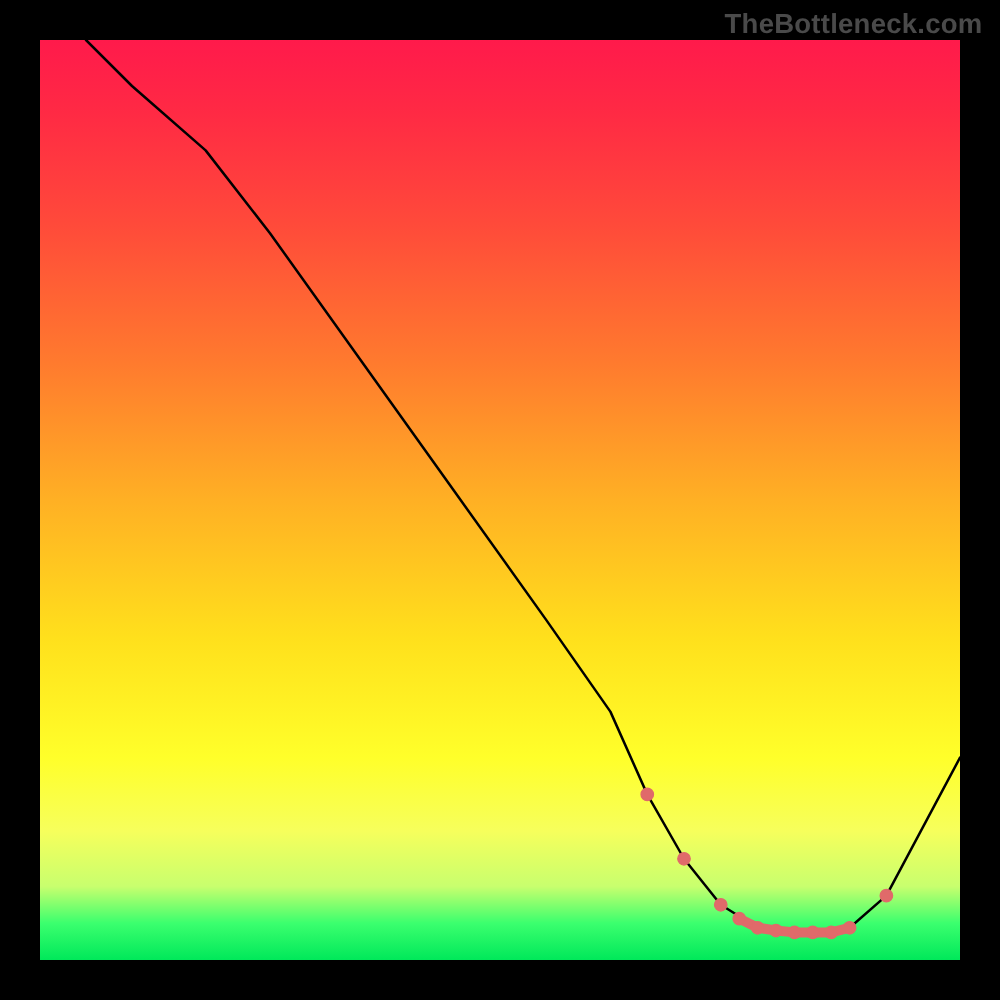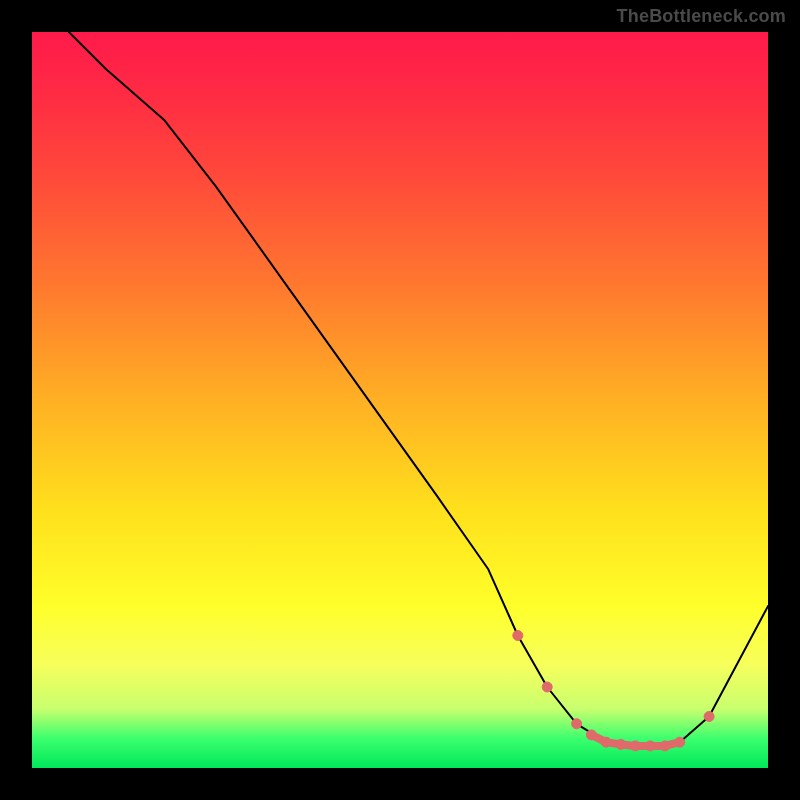--- a/index.html
+++ b/index.html
@@ -39,21 +39,21 @@
       #c8ff6e 92%,
       #3bff6e 96%,
       #00e85a 100%
     );
   }
   .watermark {
     position: absolute;
     top: 6px;
     right: 14px;
     color: #4a4a4a;
-    font-size: 18px;
+    font-size: 22px;
     font-weight: 600;
     letter-spacing: 0.2px;
     user-select: none;
   }
   svg {
     position: absolute;
     left: 0;
     top: 0;
   }
   .curve {

